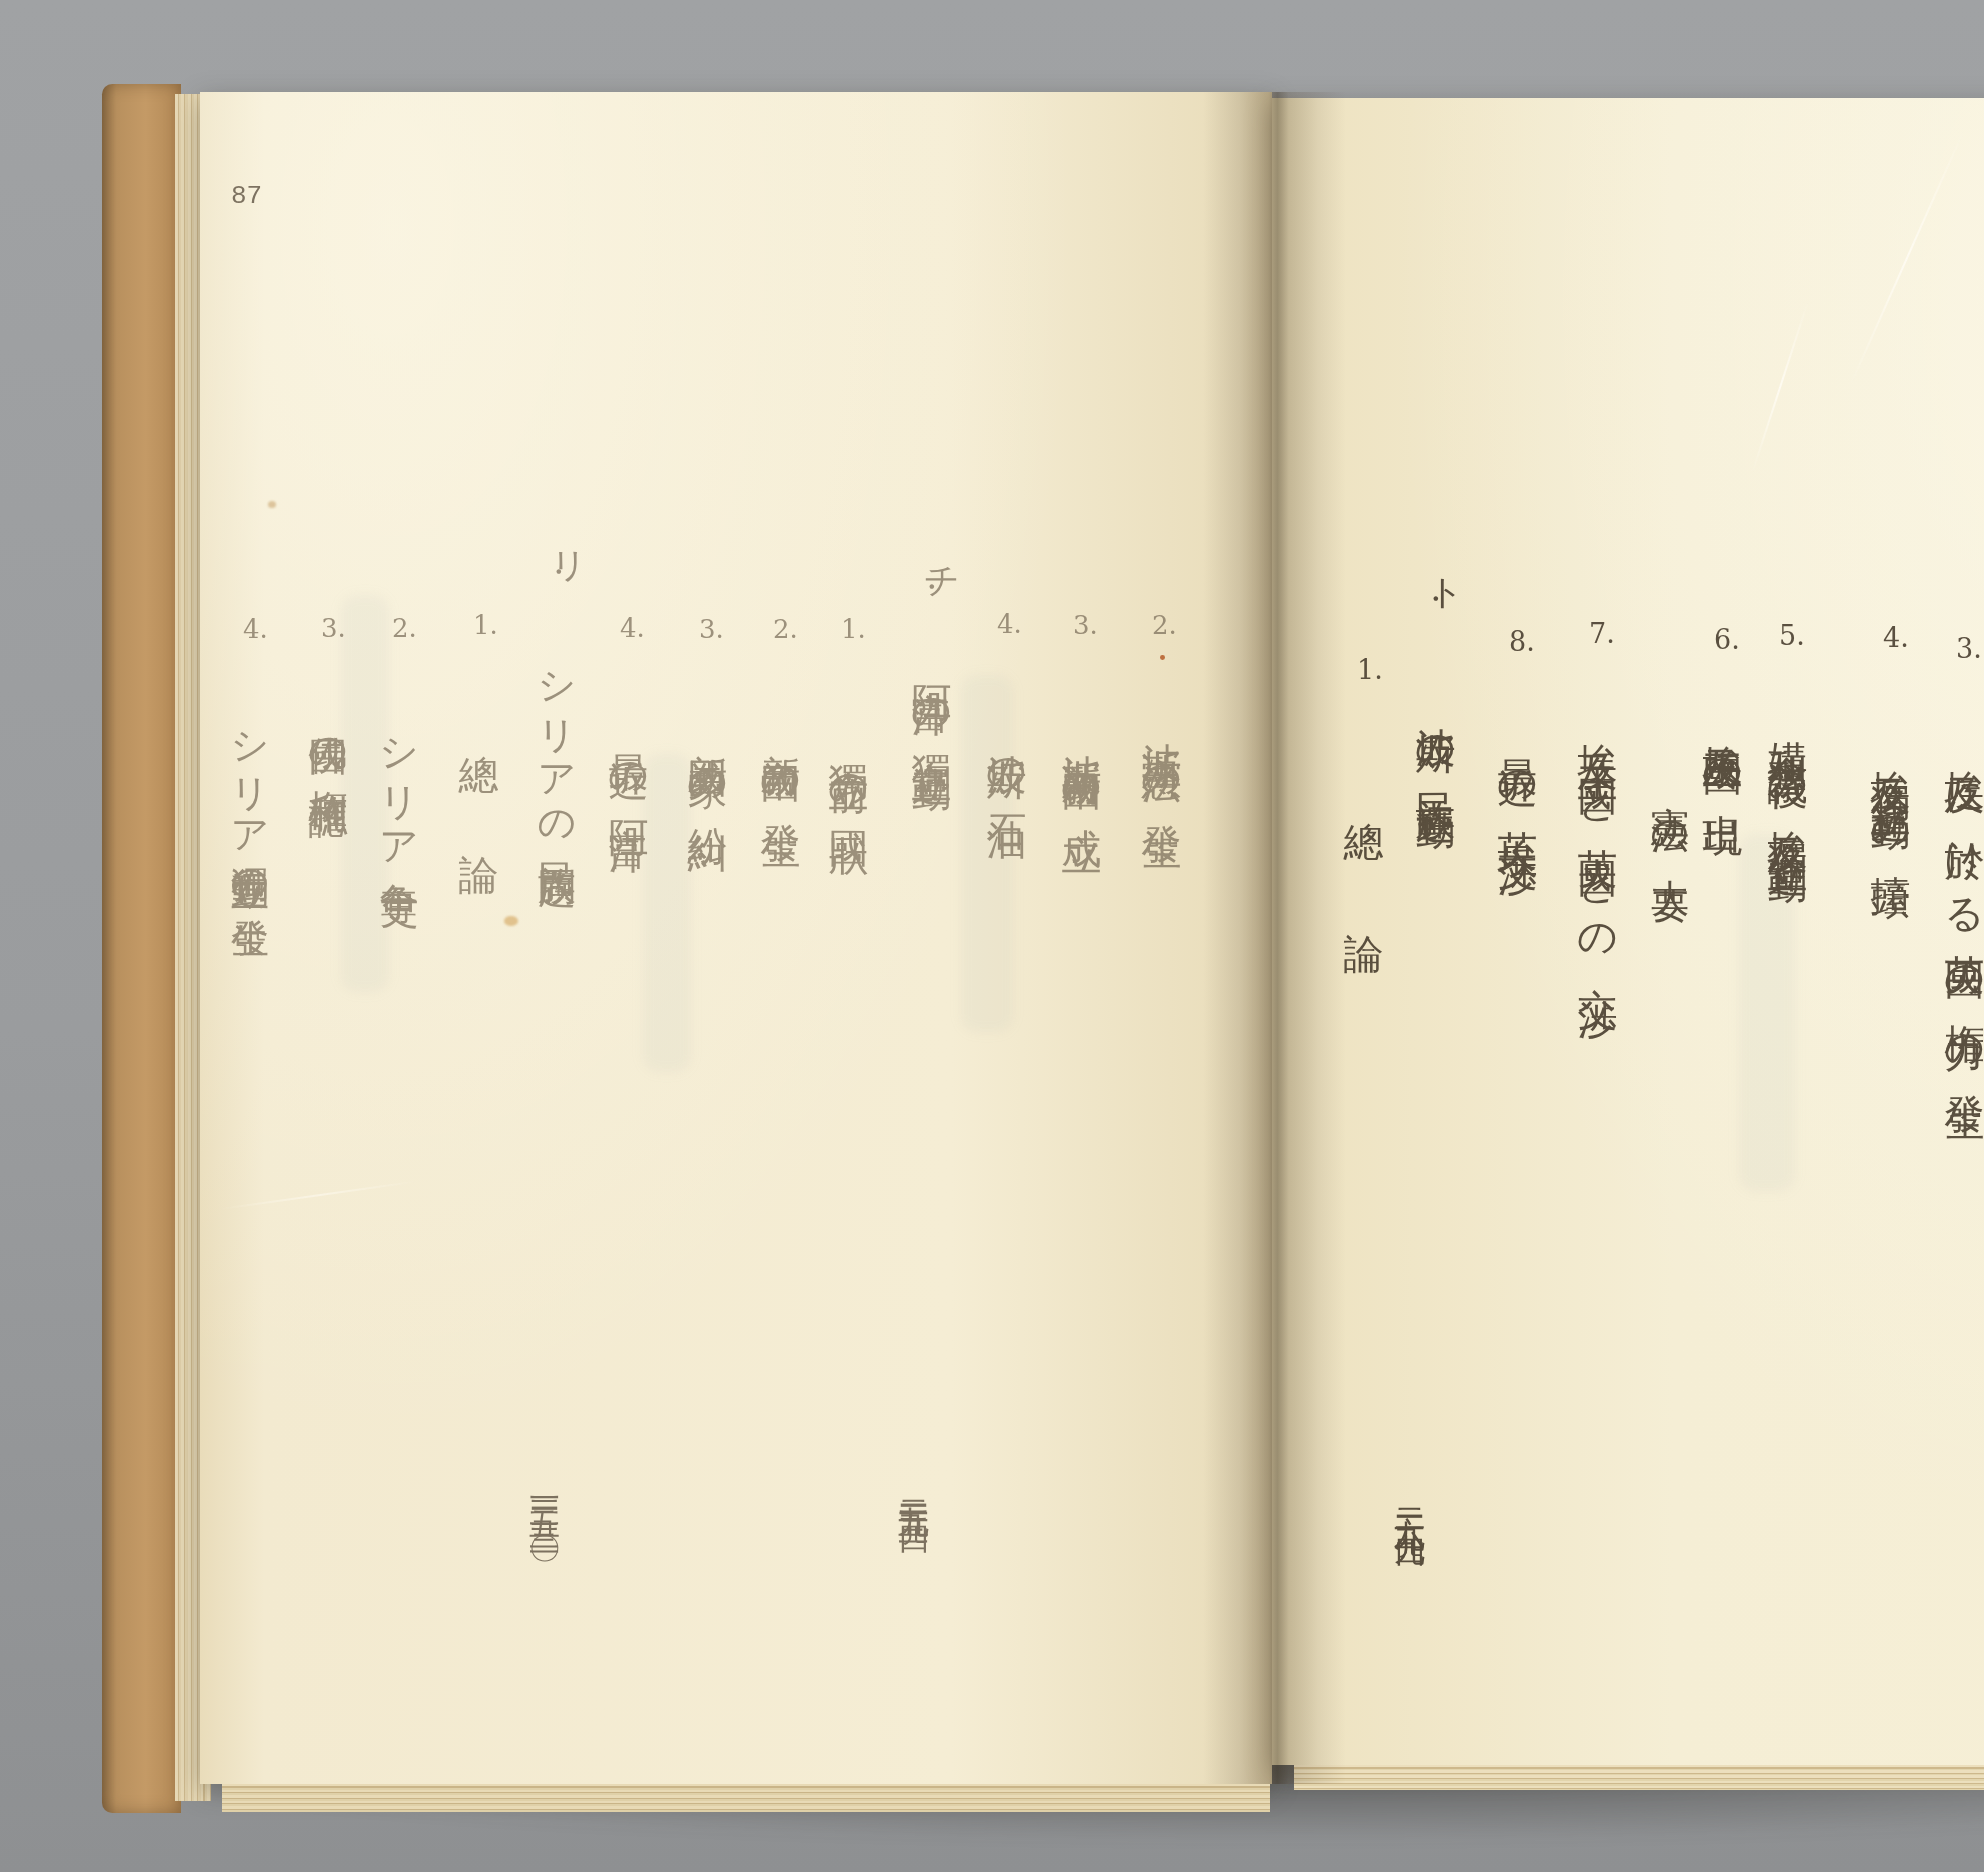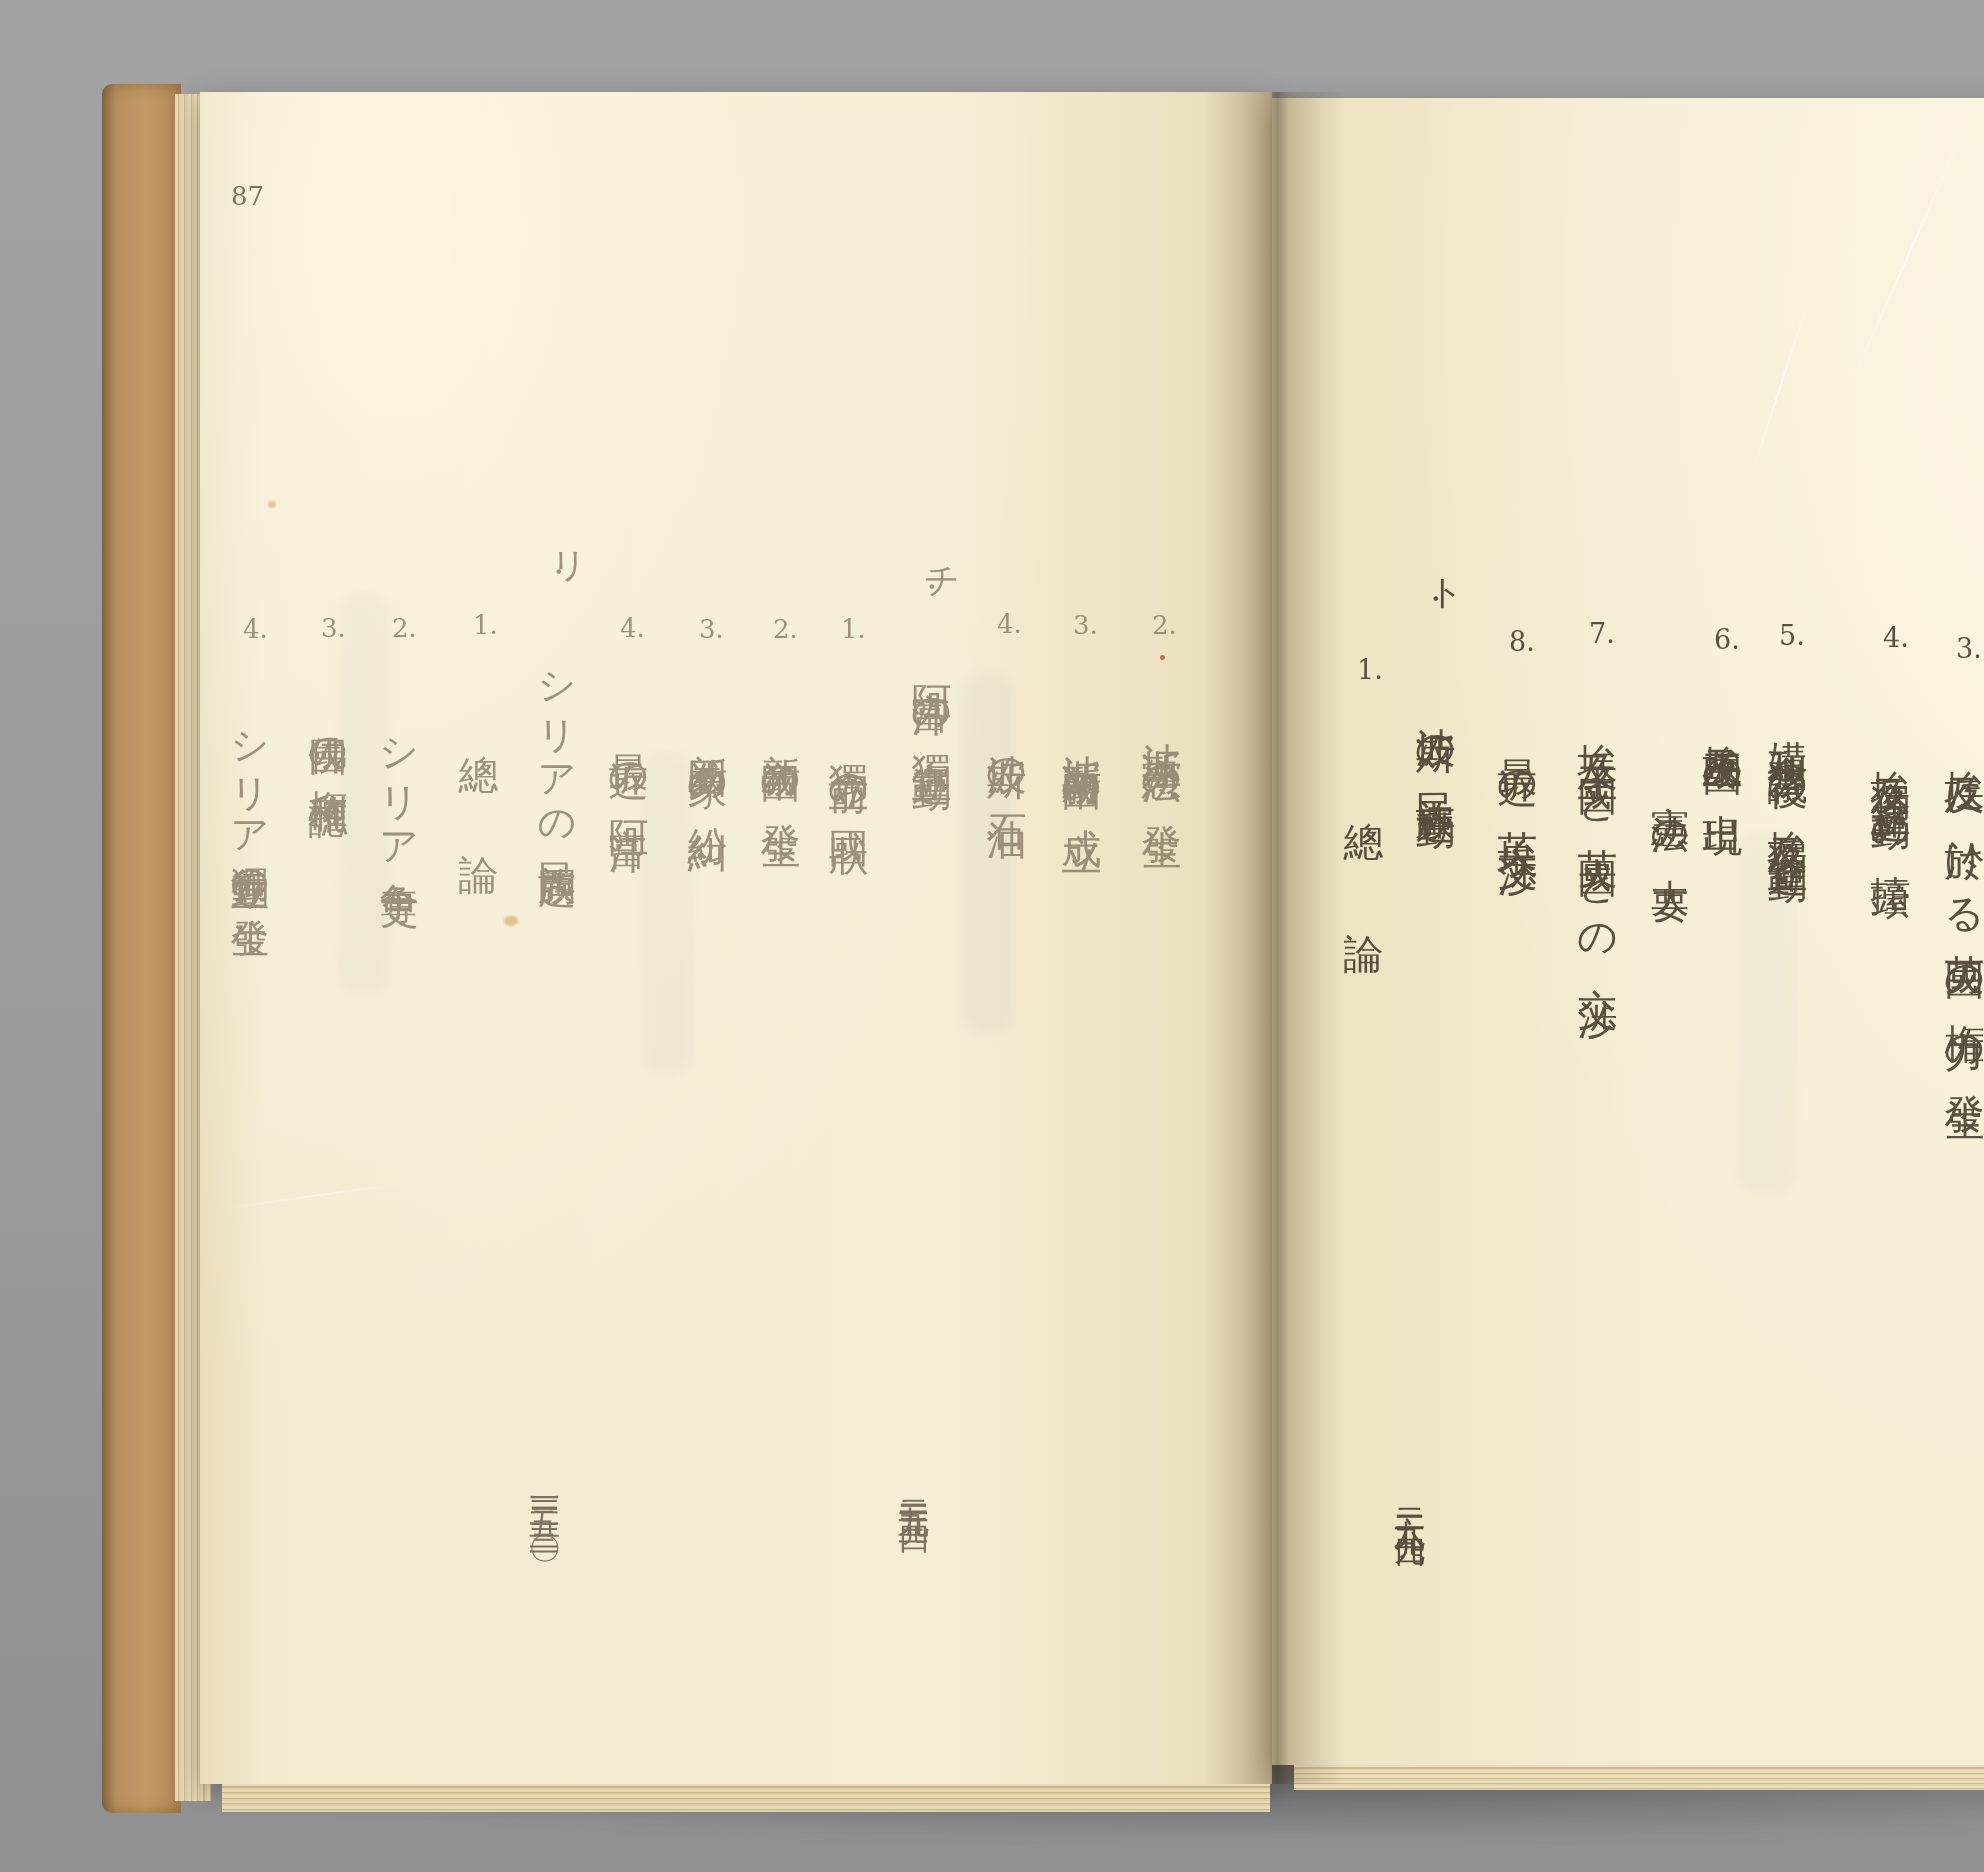--- a/index.html
+++ b/index.html
@@ -89,21 +89,21 @@
 <div class="num ink-dark" style="left:1509px;top:628px;font-size:27px;">8.</div>
 <div class="vtext ink-dark" style="left:1498px;top:727px;font-size:40px;letter-spacing:8.7px;">最近の英埃交渉</div>
 
 <div class="vtext ink-dark" style="left:1428px;top:553px;font-size:35px;">ト.</div>
 <div class="vtext ink-dark" style="left:1416px;top:696px;font-size:40px;letter-spacing:6.4px;">波斯の民族運動</div>
 <div class="vtext ink-dark" style="left:1394px;top:1486px;font-size:31px;letter-spacing:4.8px;">二六九ー二九四</div>
 
 <div class="num ink-dark" style="left:1357px;top:656px;font-size:27px;">1.</div>
 <div class="vtext ink-dark" style="left:1344px;top:790px;font-size:40px;letter-spacing:111px;">總論</div>
 
-<div class="num ink-med" style="left:231px;top:183px;font-size:26px;">87</div>
+<div class="num ink-med" style="left:231px;top:183px;font-size:26px;font-family:Liberation Mono, monospace;">87</div>
 
 <div class="num ink-light" style="left:1152px;top:612px;font-size:26px;">2.</div>
 <div class="vtext ink-light" style="left:1142px;top:711px;font-size:40px;letter-spacing:7.1px;">波斯憲法の發生</div>
 
 <div class="num ink-light" style="left:1073px;top:612px;font-size:26px;">3.</div>
 <div class="vtext ink-light" style="left:1062px;top:723px;font-size:40px;letter-spacing:4.8px;">波斯新帝國の成立</div>
 
 <div class="num ink-light" style="left:997px;top:611px;font-size:26px;">4.</div>
 <div class="vtext ink-light" style="left:987px;top:723px;font-size:40px;letter-spacing:4.8px;">波斯の石油</div>
 

